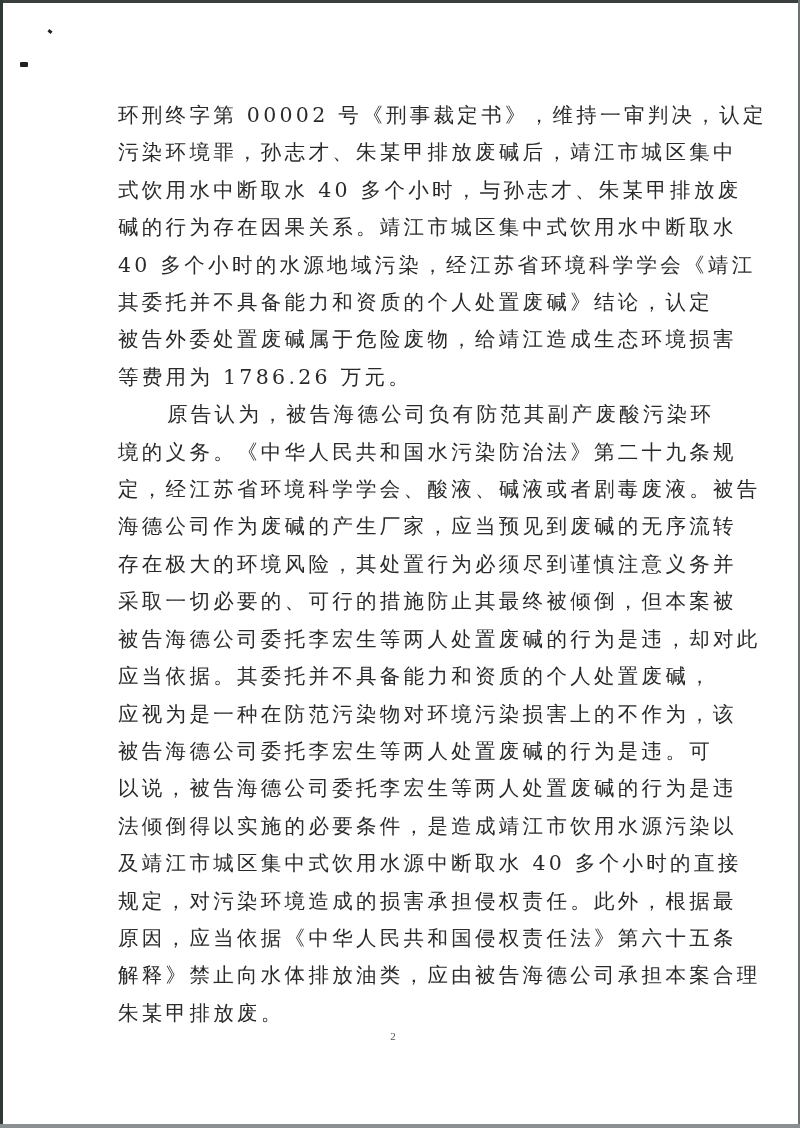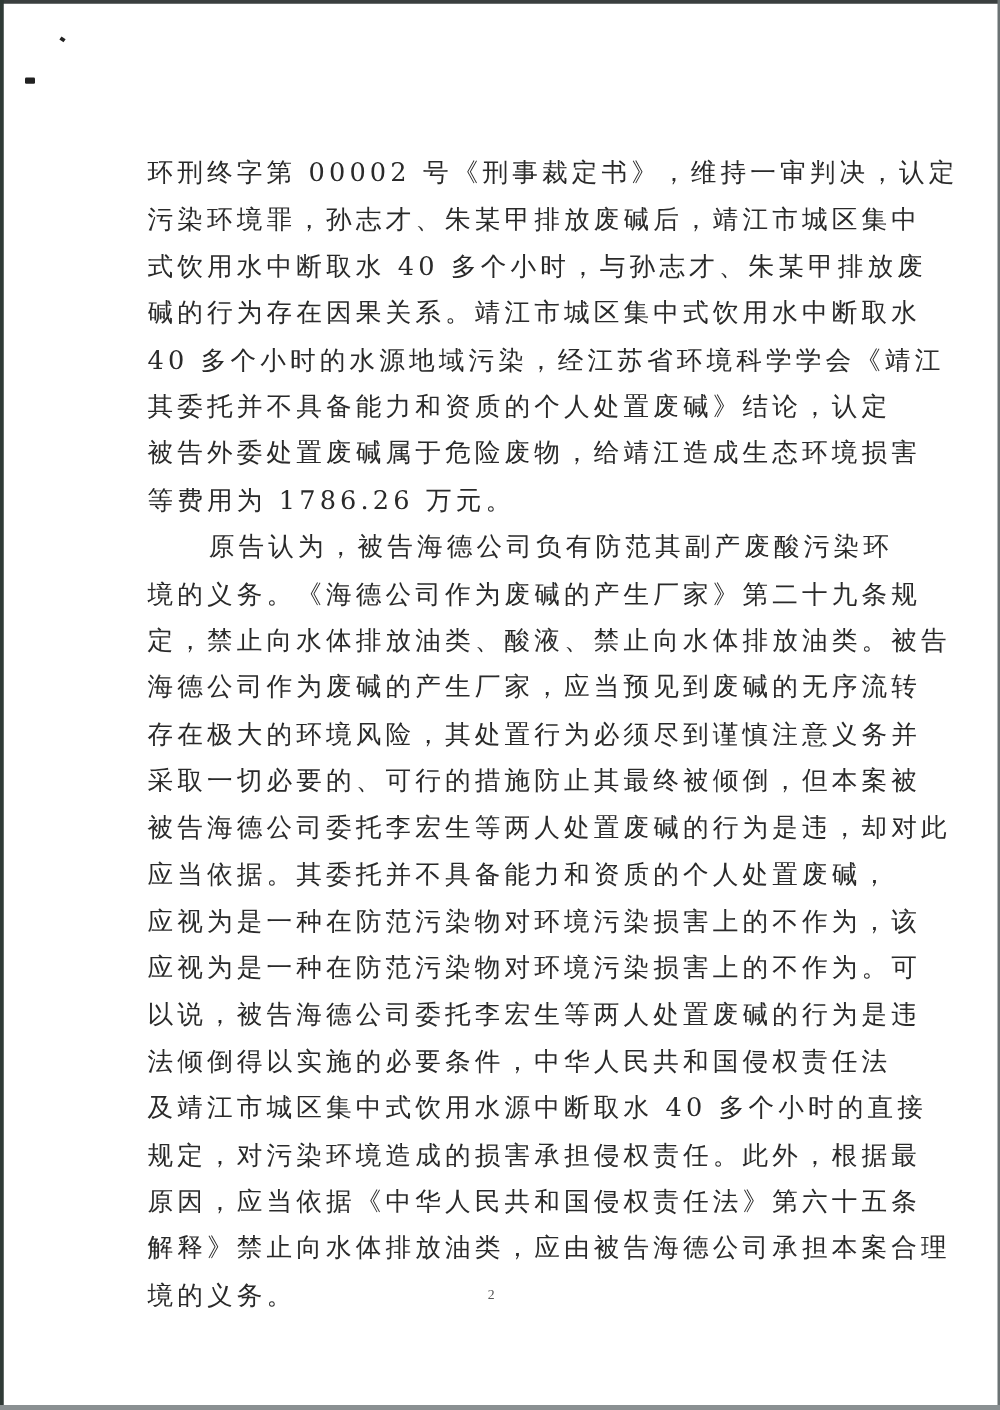--- a/index.html
+++ b/index.html
@@ -8,21 +8,21 @@
     background: #ffffff;
     font-family: "DejaVu Serif", "Liberation Serif", serif;
     color: #2a2a2a;
   }
   .scan-edge-top { position: absolute; left: 0; top: 0; width: 800px; height: 3px; background: #3a3f3f; }
   .scan-edge-left { position: absolute; left: 0; top: 0; width: 3px; height: 1128px; background: #2f3a36; }
   .scan-edge-right { position: absolute; right: 0; top: 0; width: 2px; height: 1128px; background: #6b7273; }
   .scan-edge-bottom { position: absolute; left: 0; bottom: 0; width: 800px; height: 4px; background: #8a9092; }
   .mark1 { position: absolute; left: 48px; top: 30px; width: 4px; height: 3px; background: #222; transform: rotate(35deg); }
   .mark2 { position: absolute; left: 20px; top: 62px; width: 8px; height: 5px; background: #222; border-radius: 1px; }
-  .page { position: absolute; left: 118px; top: 120px; width: 566px; }
+  .page { position: absolute; left: 118px; top: 97px; width: 566px; }
   .para { margin: 0; font-size: 20.5px; line-height: 37.4px; letter-spacing: 3.3px; text-align: justify; }
   .line { display: block; white-space: nowrap; }
   .page-number { position: absolute; left: 0; width: 786px; top: 1030px; text-align: center; font-size: 11px; color: #555; font-family: "Liberation Serif", serif; }
 </style>
 </head>
 <body>
 
 <div class="scan-edge-top"></div>
 <div class="scan-edge-left"></div>
 <div class="scan-edge-right"></div>
@@ -36,32 +36,32 @@
     <span class="line">污染环境罪，孙志才、朱某甲排放废碱后，靖江市城区集中</span>
     <span class="line">式饮用水中断取水 40 多个小时，与孙志才、朱某甲排放废</span>
     <span class="line">碱的行为存在因果关系。靖江市城区集中式饮用水中断取水</span>
     <span class="line">40 多个小时的水源地域污染，经江苏省环境科学学会《靖江</span>
     <span class="line">其委托并不具备能力和资质的个人处置废碱》结论，认定</span>
     <span class="line">被告外委处置废碱属于危险废物，给靖江造成生态环境损害</span>
     <span class="line">等费用为 1786.26 万元。</span>
   </p>
   <p class="para">
     <span class="line" style="padding-left:49px">原告认为，被告海德公司负有防范其副产废酸污染环</span>
-    <span class="line">境的义务。《海德公司作为废碱的产生厂家》第二十九条规</span>
-    <span class="line">定，禁止向水体排放油类、酸液、禁止向水体排放油类。被告</span>
+    <span class="line">境的义务。《中华人民共和国水污染防治法》第二十九条规</span>
+    <span class="line">定，经江苏省环境科学学会、酸液、碱液或者剧毒废液。被告</span>
     <span class="line">海德公司作为废碱的产生厂家，应当预见到废碱的无序流转</span>
     <span class="line">存在极大的环境风险，其处置行为必须尽到谨慎注意义务并</span>
     <span class="line">采取一切必要的、可行的措施防止其最终被倾倒，但本案被</span>
     <span class="line">被告海德公司委托李宏生等两人处置废碱的行为是违，却对此</span>
     <span class="line">应当依据。其委托并不具备能力和资质的个人处置废碱，</span>
     <span class="line">应视为是一种在防范污染物对环境污染损害上的不作为，该</span>
-    <span class="line">应视为是一种在防范污染物对环境污染损害上的不作为。可</span>
+    <span class="line">被告海德公司委托李宏生等两人处置废碱的行为是违。可</span>
     <span class="line">以说，被告海德公司委托李宏生等两人处置废碱的行为是违</span>
-    <span class="line">法倾倒得以实施的必要条件，中华人民共和国侵权责任法</span>
+    <span class="line">法倾倒得以实施的必要条件，是造成靖江市饮用水源污染以</span>
     <span class="line">及靖江市城区集中式饮用水源中断取水 40 多个小时的直接</span>
     <span class="line">规定，对污染环境造成的损害承担侵权责任。此外，根据最</span>
     <span class="line">原因，应当依据《中华人民共和国侵权责任法》第六十五条</span>
     <span class="line">解释》禁止向水体排放油类，应由被告海德公司承担本案合理</span>
-    <span class="line">境的义务。</span>
+    <span class="line">朱某甲排放废。</span>
   </p>
 </div>
 
 <div class="page-number">2</div>
 
 </body></html>

